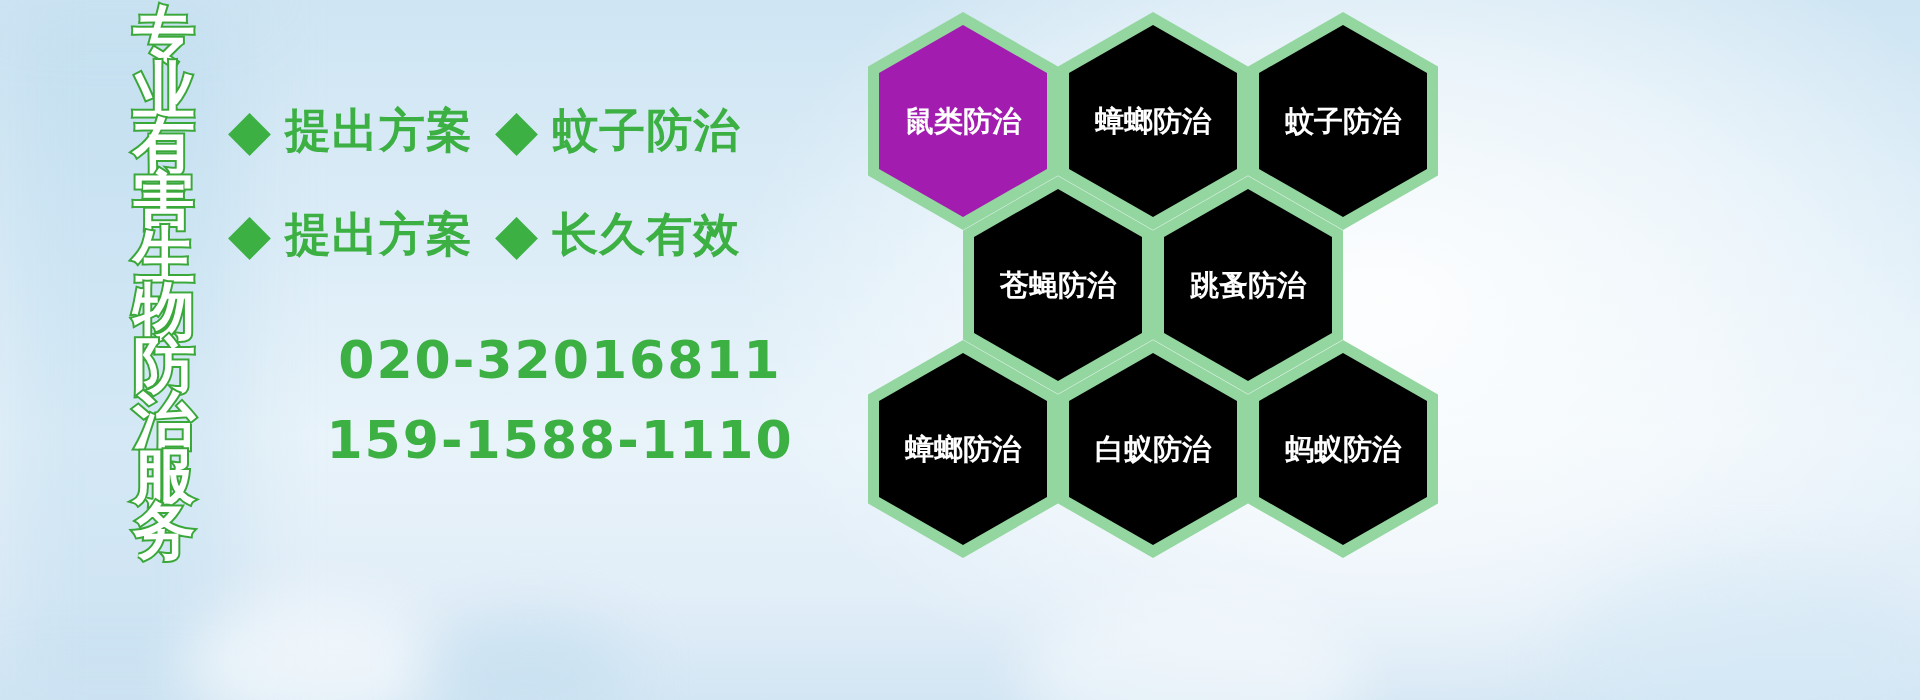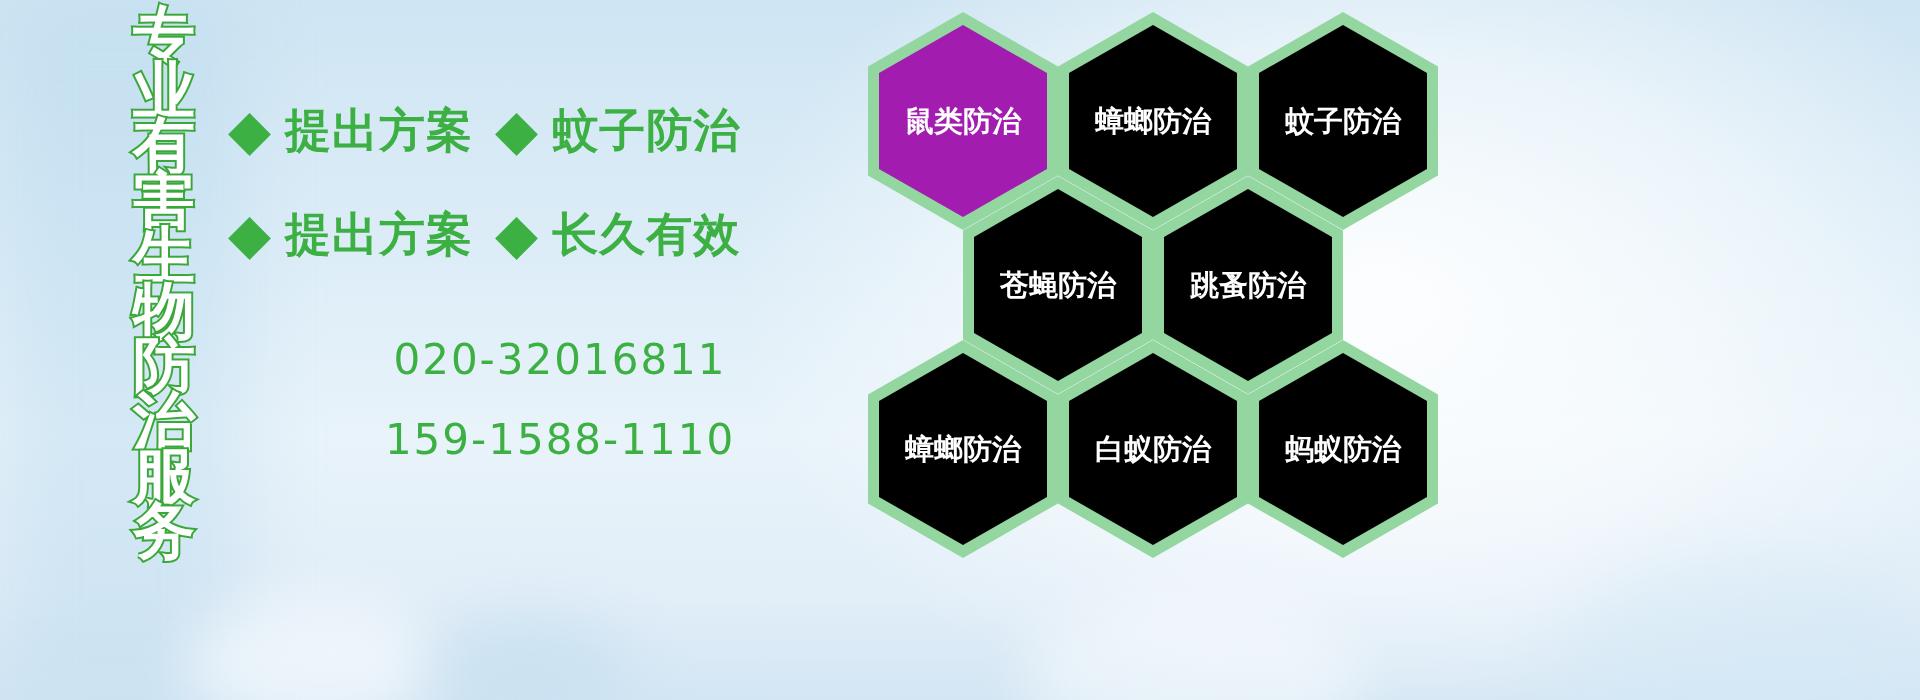--- a/index.html
+++ b/index.html
@@ -104,23 +104,23 @@
     color: #3cb043;
     font-size: 54px;
     line-height: 72px;
     font-weight: bold;
     letter-spacing: 3px;
     font-family: "DejaVu Sans", "Liberation Sans", sans-serif;
     margin-left: -22px;
   }
   .phone {
     color: #3cb043;
-    font-size: 42px;
+    font-size: 52px;
     line-height: 80px;
-    font-weight: normal;
+    font-weight: bold;
     letter-spacing: 2px;
     font-family: "DejaVu Sans", "Liberation Sans", sans-serif;
   }
 
   
   #honeycomb {
     position: absolute;
     left: 860px;
     top: 0px;
     width: 600px;

